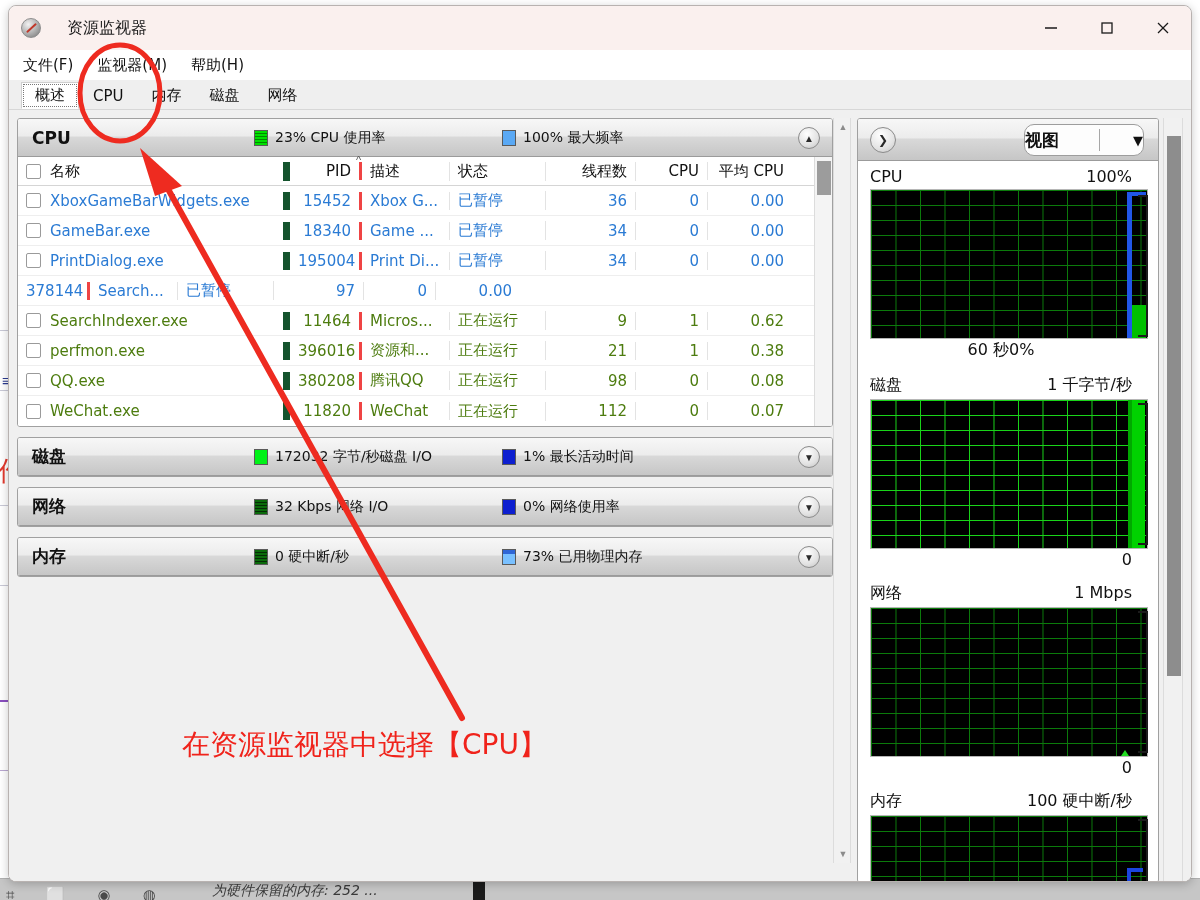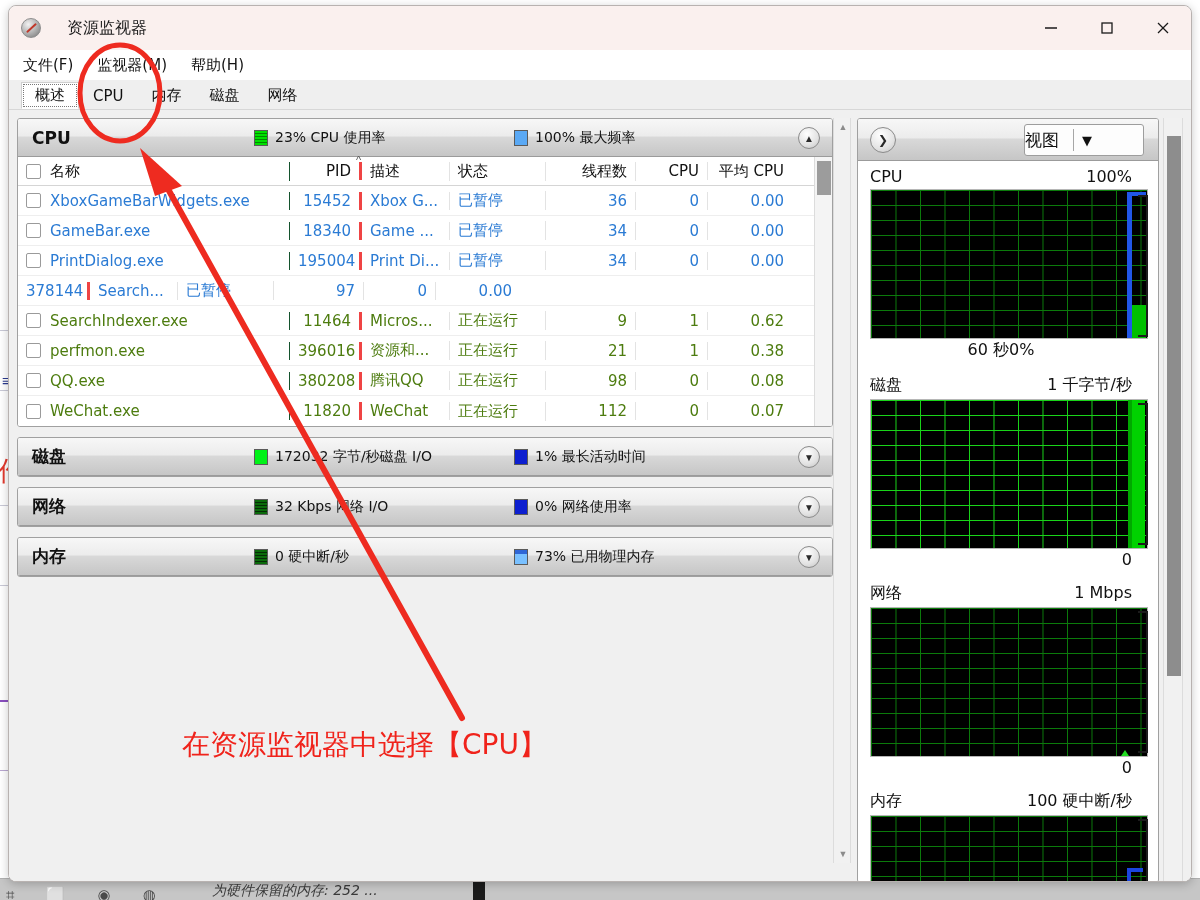--- a/index.html
+++ b/index.html
@@ -104,21 +104,21 @@
     overflow:hidden;
   }
   .sec-header {
     height:38px; display:flex; align-items:center; position:relative;
     background:linear-gradient(to bottom,#f7f7f7 0%,#ececec 45%,#d8d8d8 50%,#c6c6c6 100%);
     border-bottom:1px solid #9b9b9b;
   }
   .sec-title { font-size:17px; font-weight:bold; color:#111; margin-left:14px; font-family:"DejaVu Sans", sans-serif; }
   .sec-stat { display:flex; align-items:center; font-size:14px; color:#131313; font-family:"DejaVu Sans", sans-serif; position:absolute; }
   .sec-stat.s1 { left:236px; }
-  .sec-stat.s2 { left:496px; }
+  .sec-stat.s2 { left:484px; }
   .swatch { width:14px; height:16px; margin-right:7px; border:1px solid #5a5a5a; flex:none; }
   .sw-green { background:repeating-linear-gradient(0deg,#00e000 0 2px,#008800 2px 3px),
                          repeating-linear-gradient(90deg,#00e000 0 2px,#008800 2px 3px); background-color:#00c400; }
   .sw-brightgreen { background:#00f218; }
   .sw-darkgreen { background:repeating-linear-gradient(0deg,#0a6b0a 0 2px,#042d04 2px 3px),
                              repeating-linear-gradient(90deg,#0a6b0a 0 2px,#042d04 2px 3px); background-color:#0a5d0a; }
   .sw-lightblue { background:#5aa9f5; }
   .sw-blue { background:#0d1fd0; }
   .sw-paleblue { background:linear-gradient(to bottom,#2f66d6 0 30%,#79c0ff 30% 100%); }
   .chev {
@@ -127,21 +127,21 @@
     border:1px solid #8b8b8b; display:flex; align-items:center; justify-content:center;
     font-size:10px; color:#2a2a2a;
   }
 
   
   .tbl-wrap { display:flex; background:#fff; }
   .tbl { flex:1; }
   .trow { display:flex; height:30px; align-items:center; border-bottom:1px solid #eeeeee; }
   .trow.head { height:29px; border-bottom:1px solid #d5d5d5; background:#fff; position:relative; }
   .cell { font-size:15px; font-family:"DejaVu Sans", sans-serif; padding:0 8px; white-space:nowrap; overflow:hidden; }
-  .c-name { width:272px; display:flex; align-items:center; border-right:1px solid #14532d; }
+  .c-name { width:272px; display:flex; align-items:center; border-right:7px solid #14532d; }
   .c-pid  { width:72px;  text-align:right; border-right:3px solid #ef4444; }
   .c-desc { width:88px;  border-right:1px solid #e3e3e3; }
   .c-stat { width:96px;  border-right:1px solid #e3e3e3; }
   .c-thr  { width:90px;  text-align:right; border-right:1px solid #e3e3e3; }
   .c-cpu  { width:72px;  text-align:right; border-right:1px solid #e3e3e3; }
   .c-avg  { width:84px;  text-align:right; }
   .head .cell { color:#111; }
   .blue { color:#2b7bd4; }
   .blk { color:#4d7c0f; }
   .cbx {
@@ -180,23 +180,23 @@
     border-bottom:1px solid #9b9b9b; display:flex; align-items:center; position:relative;
   }
   .rp-expand {
     width:26px; height:26px; margin-left:12px; border-radius:50%;
     background:radial-gradient(circle at 40% 30%,#ffffff,#e4e4e4 60%,#c4c4c4);
     border:1px solid #8b8b8b; display:flex; align-items:center; justify-content:center;
     font-size:12px; color:#2a2a2a;
   }
   .viewbtn {
     position:absolute; right:14px; top:5px; height:32px; min-width:120px;
-    background:#fdfdfd; border:1px solid #9d9d9d; border-radius:3px;
-    display:flex; align-items:center; justify-content:flex-start;
-    font-size:17px; color:#111; font-family:"DejaVu Sans", sans-serif;
+    background:#fdfdfd; border:1px solid #9d9d9d; border-radius:10px;
+    display:flex; align-items:center; justify-content:space-between;
+    font-size:17px; color:#111; font-family:"DejaVu Sans", sans-serif;font-weight:bold;
   }
   .viewbtn .vsep { width:1px; height:22px; background:#a7a7a7; margin:0 8px 0 14px; }
   .viewbtn .vcaret { font-size:13px; }
 
   .graphs { padding:6px 10px 0 12px; height:calc(100% - 42px); overflow:hidden; }
   .gblock { margin-bottom:14px; position:relative; }
   .glabels { display:flex; justify-content:space-between; font-size:16px; color:#111;
              font-family:"DejaVu Sans", sans-serif; margin-bottom:3px; padding-right:16px; }
   .gplot {
     height:150px; background:#000; border:1px solid #b6b6b6; position:relative; overflow:hidden;

